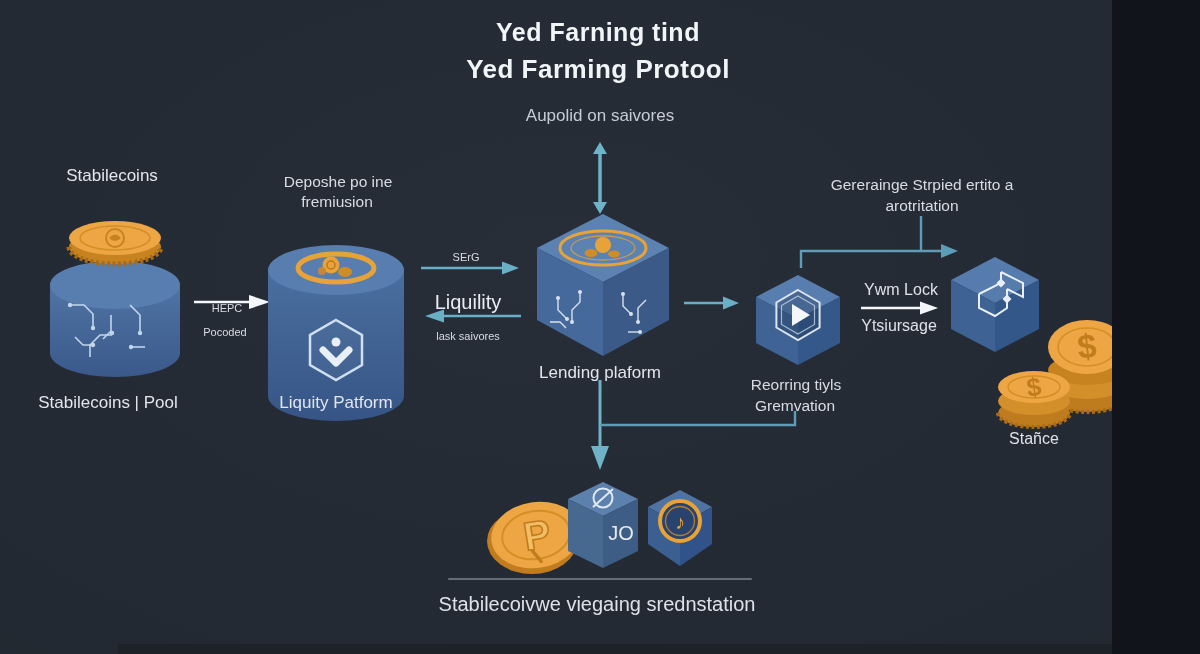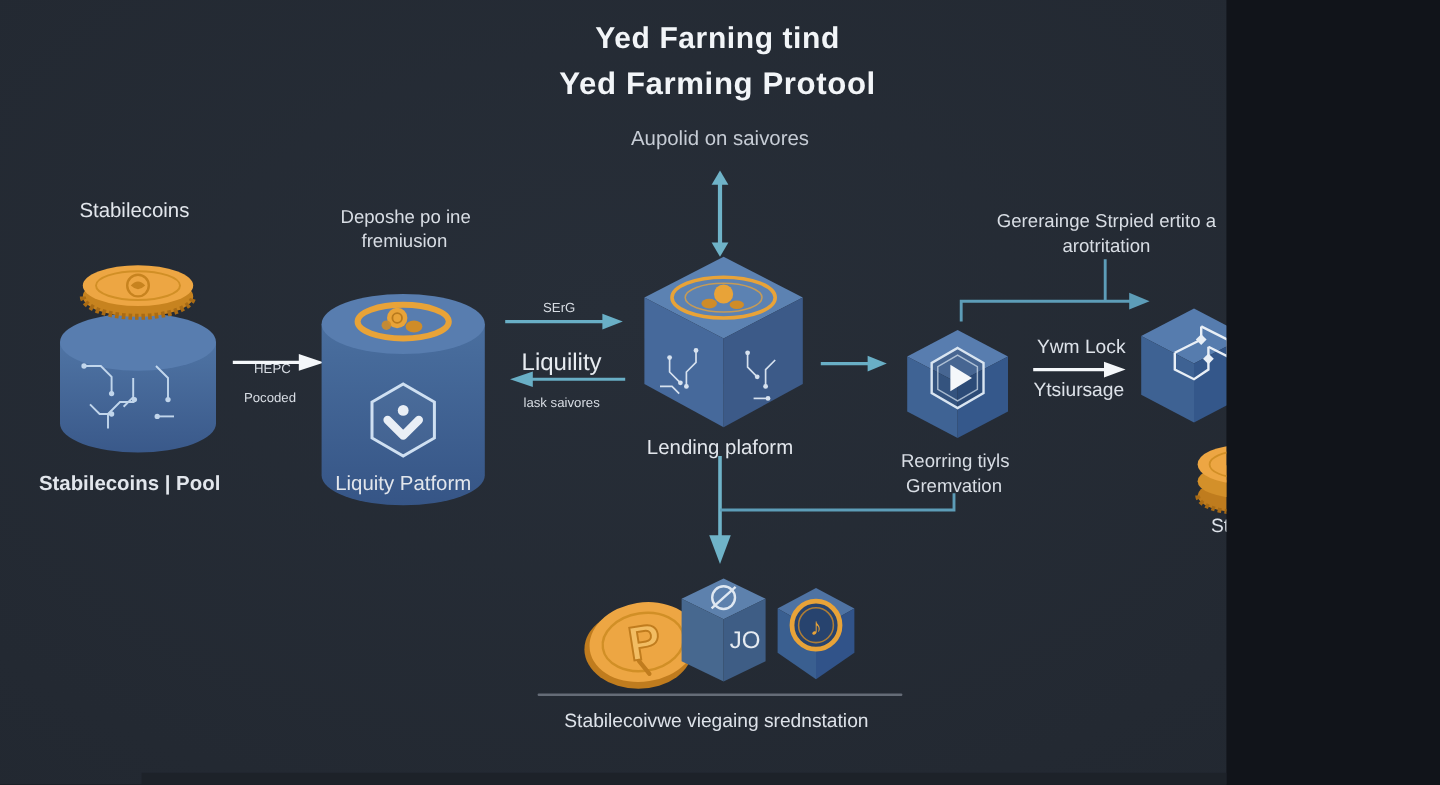--- a/index.html
+++ b/index.html
@@ -1,30 +1,30 @@
 <!DOCTYPE html>
 <html><head>
 <meta charset="utf-8">
 <style>
   html,body{margin:0;padding:0;background:#11141a;}
   #stage{
-    position:relative;width:1022px;height:654px;overflow:hidden;
+    position:relative;width:1112px;height:654px;overflow:hidden;
     background:radial-gradient(120% 120% at 50% 40%, #272e38 0%, #232932 55%, #20262e 100%);
     font-family:"Liberation Sans",sans-serif;color:#dde2e9;
   }
   .label{position:absolute;transform:translateX(-50%);white-space:nowrap;text-align:center;color:#dde2e9;}
   .t-title{font-size:25px;font-weight:bold;color:#f2f5f8;letter-spacing:.5px;}
   .t-title2{font-size:26px;font-weight:bold;color:#f2f5f8;letter-spacing:.5px;}
   .t-sub{font-size:17px;color:#c6ccd5;}
   .t-node{font-size:17px;color:#e2e6ec;}
   .t-small{font-size:11px;color:#d8dde4;}
   .t-smallb{font-size:15.5px;color:#d8dde4;}
   .t-mid{font-size:16px;color:#dde2e9;}
   .t-bold{font-size:20px;font-weight:400;color:#e8ecf1;}
-  .t-caption{font-size:16px;color:#dde2e9;}
+  .t-caption{font-size:20px;color:#dde2e9;}
   .t-gen{font-size:16.5px;color:#d8dde4;}
   svg{position:absolute;overflow:visible;font-family:"Liberation Sans",sans-serif;}
   .divider{position:absolute;height:2px;background:#9aa3ae;opacity:.55;border-radius:1px;}
   .bottom-strip{position:absolute;background:#1d2229;}
 </style>
 </head>
 <body>
 
 <div id="stage">
 
@@ -69,21 +69,21 @@
       <path d="M30,132 l8,8 h10"></path>
       <circle cx="25" cy="100" r="2.2" fill="#cfe2f5" stroke="none"></circle>
       <circle cx="48" cy="123" r="2.2" fill="#cfe2f5" stroke="none"></circle>
       <circle cx="67" cy="128" r="2.2" fill="#cfe2f5" stroke="none"></circle>
       <circle cx="95" cy="128" r="2.2" fill="#cfe2f5" stroke="none"></circle>
       <circle cx="86" cy="142" r="2.2" fill="#cfe2f5" stroke="none"></circle>
       <circle cx="48" cy="140" r="2.2" fill="#cfe2f5" stroke="none"></circle>
     </g>
   </svg>
 
-  <div class="label t-node" style="left:108px;top:393px;font-weight:bold;">Stabilecoins | Pool</div>
+  <div class="label t-node" style="left:108px;top:393px;">Stabilecoins | Pool</div>
 
   <div class="label t-small" style="left:227px;top:278px;margin-top:24px;">HEPC</div>
   <svg style="left:192px;top:293px;" width="80" height="18">
     <line x1="2" y1="9" x2="58" y2="9" stroke="#f4f7fa" stroke-width="2.6"></line>
     <polygon points="78,9 57,2 57,16" fill="#f4f7fa"></polygon>
   </svg>
   <div class="label t-small" style="left:225px;top:326px;">Pocoded</div>
 
   <div class="label t-smallb" style="left:338px;top:173px;">Deposhe po ine</div>
   <div class="label t-smallb" style="left:337px;top:193px;">fremiusion</div>

